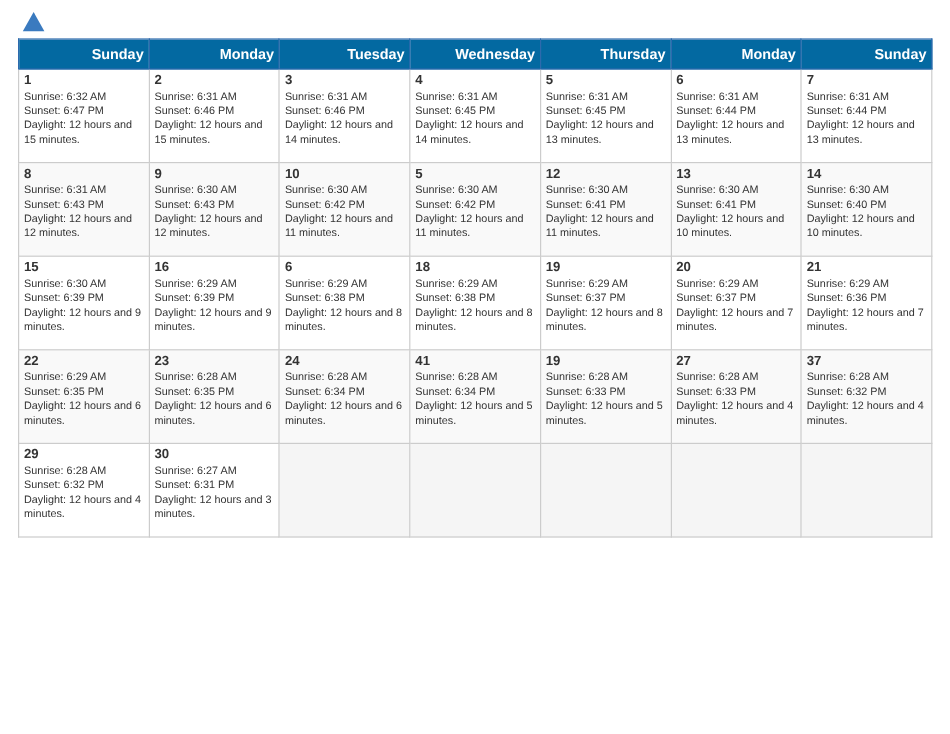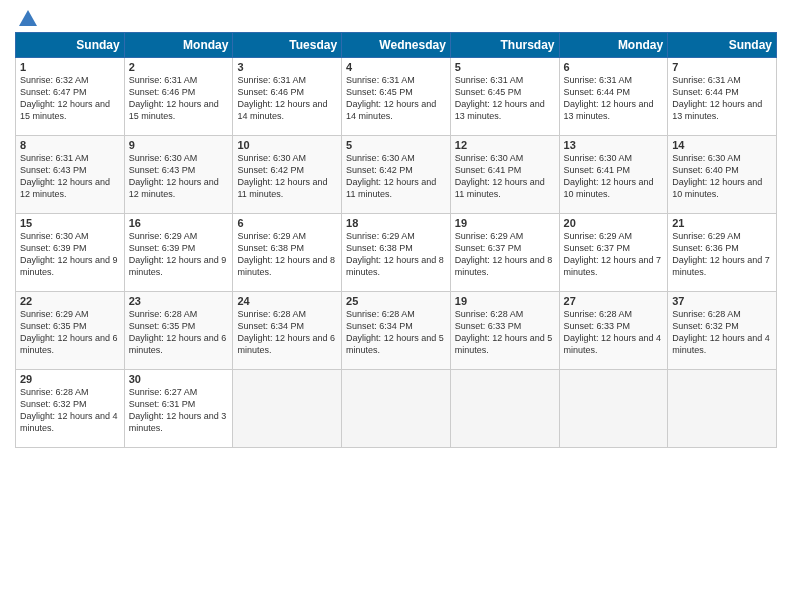--- a/index.html
+++ b/index.html
@@ -318,21 +318,21 @@
         </td>
           <td>
           <span class="day-num">24</span>
           <div class="day-info">
             Sunrise: 6:28 AM<br>
             Sunset: 6:34 PM<br>
             Daylight: 12 hours and 6 minutes.
           </div>
         </td>
           <td>
-          <span class="day-num">25</span>
+          <span class="day-num">41</span>
           <div class="day-info">
             Sunrise: 6:28 AM<br>
             Sunset: 6:34 PM<br>
             Daylight: 12 hours and 5 minutes.
           </div>
         </td>
           <td>
           <span class="day-num">19</span>
           <div class="day-info">
             Sunrise: 6:28 AM<br>

